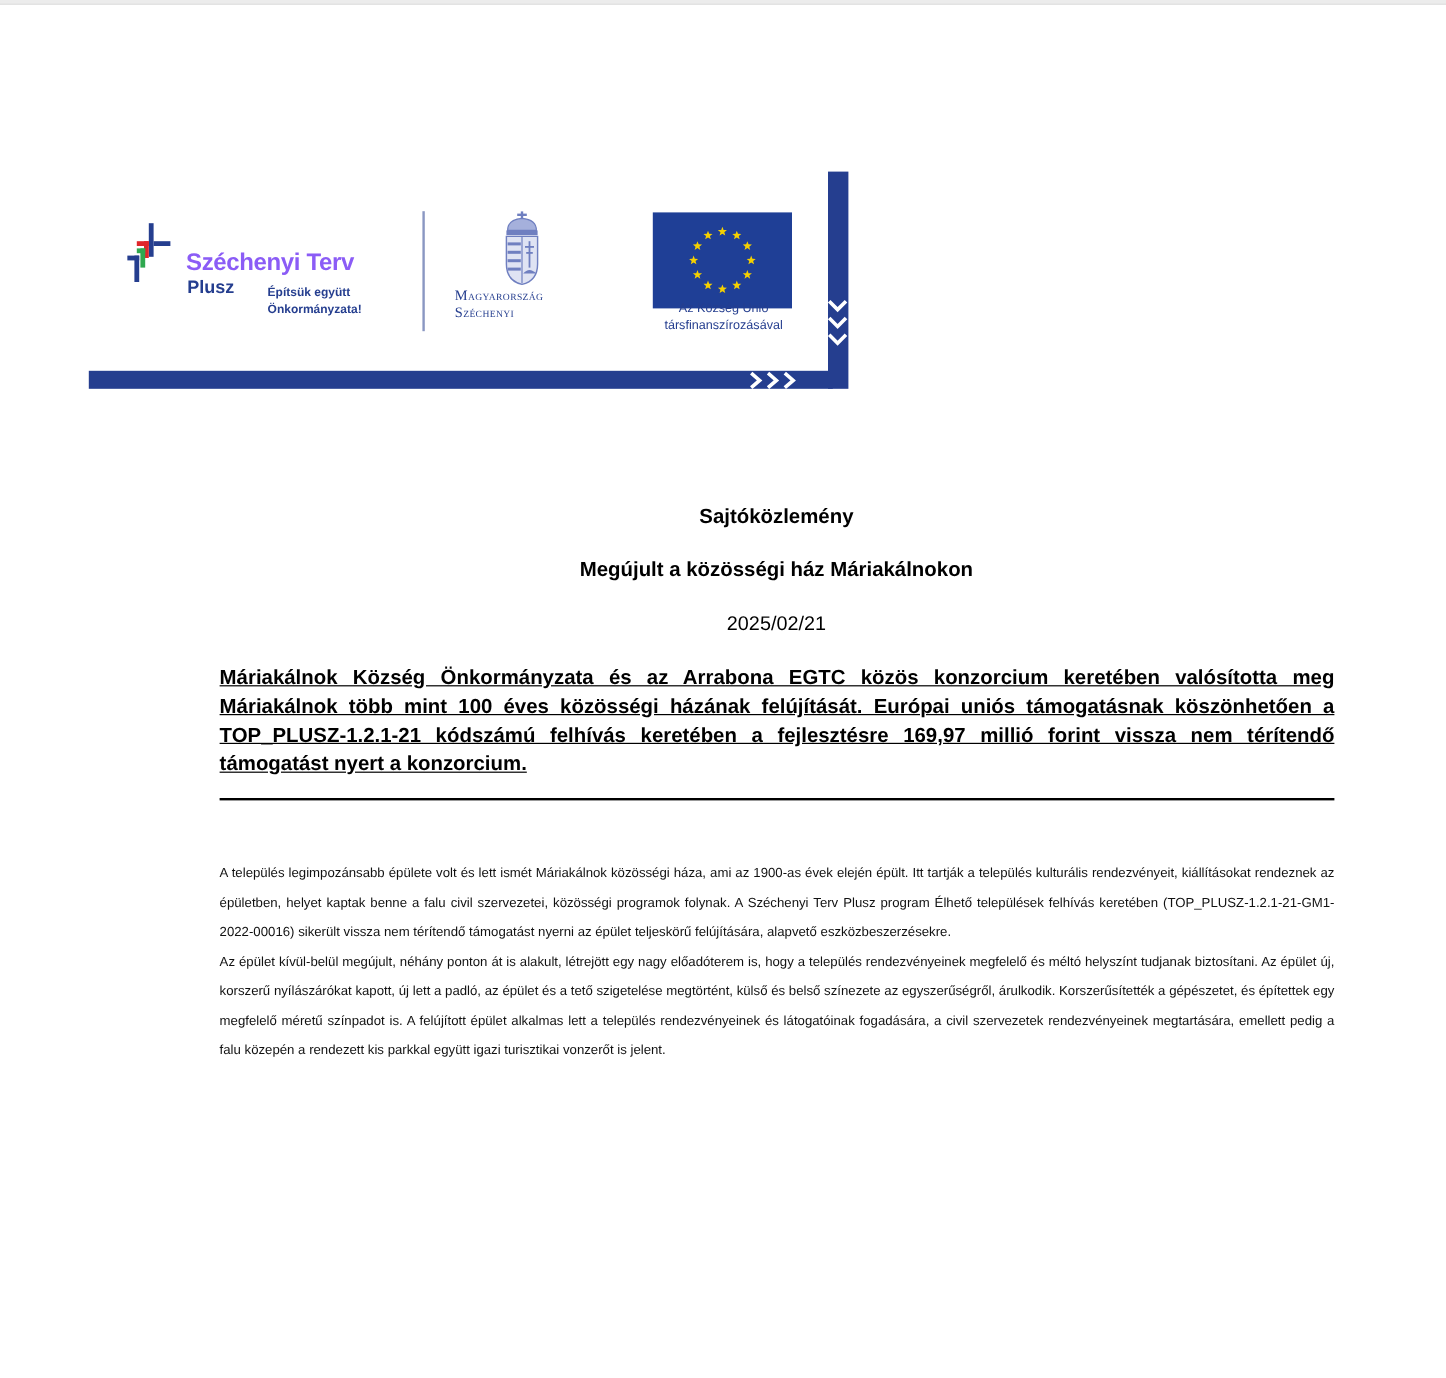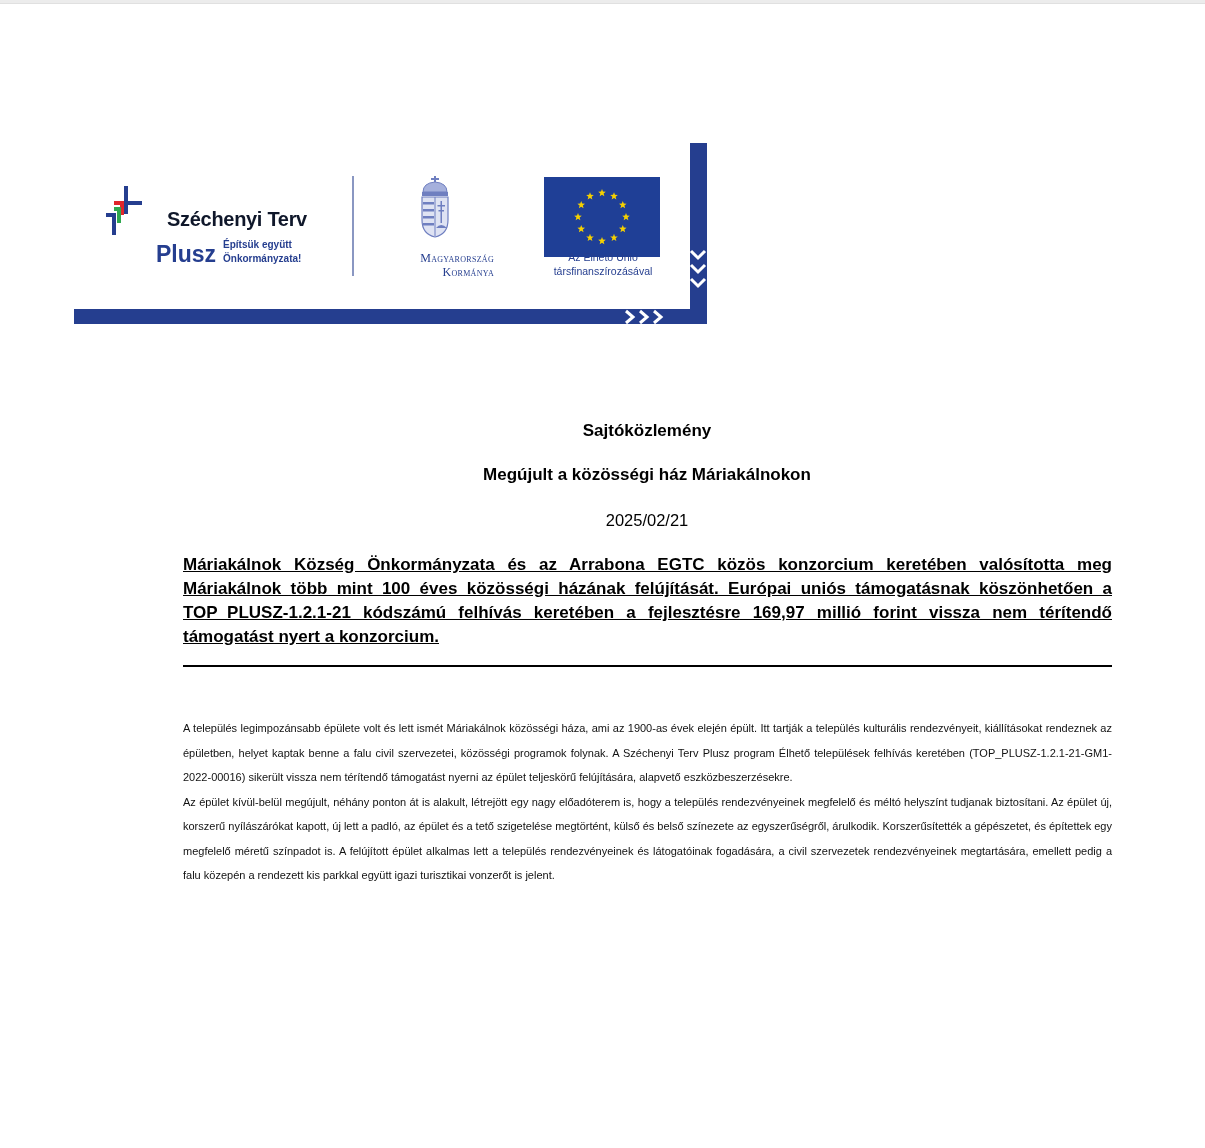--- a/index.html
+++ b/index.html
@@ -10,27 +10,27 @@
   .topbar { position: absolute; left: 0; top: 0; width: 1205px; height: 3px; background: #ececec; border-bottom: 1px solid #e0e0e0; }
 
   
   .banner { position: absolute; left: 74px; top: 143px; width: 636px; height: 182px; }
   .banner-bottom { position: absolute; left: 0; top: 166px; width: 620px; height: 15px; background: #253e8f; }
   .banner-right { position: absolute; left: 616px; top: 0; width: 17px; height: 181px; background: #253e8f; }
   .banner-right-inner { position: absolute; left: 605px; top: 0; width: 11px; height: 153px; background: #fff; }
   .banner svg.decor { position: absolute; left: 0; top: 0; }
 
   .szt-logo { position: absolute; left: 32px; top: 40px; width: 60px; height: 60px; }
-  .szt-title { position: absolute; left: 93px; top: 65px; font-size: 20px; font-weight: bold; color: #0f172a; letter-spacing: -0.3px; white-space: nowrap; }
-  .szt-plusz { position: absolute; left: 82px; top: 88px; font-size: 23px; font-weight: bold; color: #253e8f; white-space: nowrap; margin-top: 10px; }
+  .szt-title { position: absolute; left: 81px; top: 65px; font-size: 20px; font-weight: bold; color: #8b5cf6; letter-spacing: -0.3px; white-space: nowrap; }
+  .szt-plusz { position: absolute; left: 82px; top: 88px; font-size: 15px; font-weight: bold; color: #253e8f; white-space: nowrap; }
   .szt-slogan { position: absolute; left: 149px; top: 95px; font-size: 10px; font-weight: bold; color: #253e8f; line-height: 14px; white-space: nowrap; }
   .banner-divider { position: absolute; left: 278px; top: 33px; width: 2px; height: 100px; background: #8a97c2; }
 
   .coat { position: absolute; left: 345px; top: 33px; width: 32px; height: 62px; }
-  .gov-text { position: absolute; left: 305px; top: 108px; width: 115px; text-align: right; font-family: "Liberation Serif", serif; color: #253e8f; font-size: 12px; line-height: 14px; letter-spacing: 0.3px; }
+  .gov-text { position: absolute; left: 305px; top: 96px; width: 115px; text-align: left; font-family: "Liberation Serif", serif; color: #253e8f; font-size: 12px; line-height: 14px; letter-spacing: 0.3px; }
 
   .eu-flag { position: absolute; left: 470px; top: 34px; width: 116px; height: 80px; background: #1f3f96; }
   .eu-text { position: absolute; left: 446px; top: 107px; width: 166px; text-align: center; color: #253e8f; font-size: 10.5px; line-height: 14px; }
   .press-label { position: absolute; left: 0; top: 421px; width: 1100px; text-align: center; font-weight: bold; font-size: 17px; }
   .headline { position: absolute; left: 0; top: 465px; width: 1294px; text-align: center; font-weight: bold; font-size: 17px; }
   .date { position: absolute; left: 0; top: 511px; width: 1294px; text-align: center; font-size: 16.5px; }
 
   .lead {
     position: absolute; left: 183px; top: 553px; width: 929px;
     font-weight: bold; font-size: 17px; line-height: 24px; text-align: justify;
@@ -95,41 +95,41 @@
     <rect x="4" y="33" width="11" height="2.5" fill="#6f7fc0"></rect>
     <rect x="4" y="40" width="11" height="2.5" fill="#6f7fc0"></rect>
     <rect x="4" y="47" width="11" height="2.5" fill="#6f7fc0"></rect>
     <rect x="21.5" y="25" width="1.5" height="22" fill="#6f7fc0"></rect>
     <rect x="18.5" y="29" width="7.5" height="1.5" fill="#6f7fc0"></rect>
     <rect x="19.5" y="34" width="5.5" height="1.5" fill="#6f7fc0"></rect>
     <path d="M17 52 Q22 46 28 52 Z" fill="#6f7fc0"></path>
   </svg>
   <div class="gov-text">
     <div style="font-variant: small-caps;"><span>Magyarország</span></div>
-    <div style="font-variant: small-caps;"><span>Kormánya</span></div>
+    <div style="font-variant: small-caps;"><span>Széchenyi</span></div>
   </div>
 
   <div class="eu-flag">
     <svg width="116" height="80" viewBox="0 0 116 80" id="eu-stars">
         <polygon points="58.00,12.00 59.00,14.62 61.80,14.76 59.62,16.53 60.35,19.24 58.00,17.70 55.65,19.24 56.38,16.53 54.20,14.76 57.00,14.62" fill="#f5d000"></polygon>
         <polygon points="70.00,15.22 71.00,17.84 73.80,17.98 71.62,19.74 72.35,22.45 70.00,20.92 67.65,22.45 68.38,19.74 66.20,17.98 69.00,17.84" fill="#f5d000"></polygon>
         <polygon points="78.78,24.00 79.78,26.62 82.59,26.76 80.40,28.53 81.14,31.24 78.78,29.70 76.43,31.24 77.17,28.53 74.98,26.76 77.79,26.62" fill="#f5d000"></polygon>
         <polygon points="82.00,36.00 83.00,38.62 85.80,38.76 83.62,40.53 84.35,43.24 82.00,41.70 79.65,43.24 80.38,40.53 78.20,38.76 81.00,38.62" fill="#f5d000"></polygon>
         <polygon points="78.78,48.00 79.78,50.62 82.59,50.76 80.40,52.53 81.14,55.24 78.78,53.70 76.43,55.24 77.17,52.53 74.98,50.76 77.79,50.62" fill="#f5d000"></polygon>
         <polygon points="70.00,56.78 71.00,59.41 73.80,59.55 71.62,61.31 72.35,64.02 70.00,62.48 67.65,64.02 68.38,61.31 66.20,59.55 69.00,59.41" fill="#f5d000"></polygon>
         <polygon points="58.00,60.00 59.00,62.62 61.80,62.76 59.62,64.53 60.35,67.24 58.00,65.70 55.65,67.24 56.38,64.53 54.20,62.76 57.00,62.62" fill="#f5d000"></polygon>
         <polygon points="46.00,56.78 47.00,59.41 49.80,59.55 47.62,61.31 48.35,64.02 46.00,62.48 43.65,64.02 44.38,61.31 42.20,59.55 45.00,59.41" fill="#f5d000"></polygon>
         <polygon points="37.22,48.00 38.21,50.62 41.02,50.76 38.83,52.53 39.57,55.24 37.22,53.70 34.86,55.24 35.60,52.53 33.41,50.76 36.22,50.62" fill="#f5d000"></polygon>
         <polygon points="34.00,36.00 35.00,38.62 37.80,38.76 35.62,40.53 36.35,43.24 34.00,41.70 31.65,43.24 32.38,40.53 30.20,38.76 33.00,38.62" fill="#f5d000"></polygon>
         <polygon points="37.22,24.00 38.21,26.62 41.02,26.76 38.83,28.53 39.57,31.24 37.22,29.70 34.86,31.24 35.60,28.53 33.41,26.76 36.22,26.62" fill="#f5d000"></polygon>
         <polygon points="46.00,15.22 47.00,17.84 49.80,17.98 47.62,19.74 48.35,22.45 46.00,20.92 43.65,22.45 44.38,19.74 42.20,17.98 45.00,17.84" fill="#f5d000"></polygon>
       </svg>
   </div>
   <div class="eu-text">
-    <div>Az Élhető Unió</div>
+    <div>Az Község Unió</div>
     <div>társfinanszírozásával</div>
   </div>
 </div>
 
 <div class="press-label" style="left:0; width:1294px;">Sajtóközlemény</div>
 <div class="headline">Megújult a közösségi ház Máriakálnokon</div>
 <div class="date">2025/02/21</div>
 
 <div class="lead"><span>Máriakálnok Község Önkormányzata és az Arrabona EGTC közös konzorcium keretében valósította meg Máriakálnok több mint 100 éves közösségi házának felújítását. Európai uniós támogatásnak köszönhetően a TOP_PLUSZ-1.2.1-21 kódszámú felhívás keretében a fejlesztésre 169,97 millió forint vissza nem térítendő támogatást nyert a konzorcium.</span></div>
 

